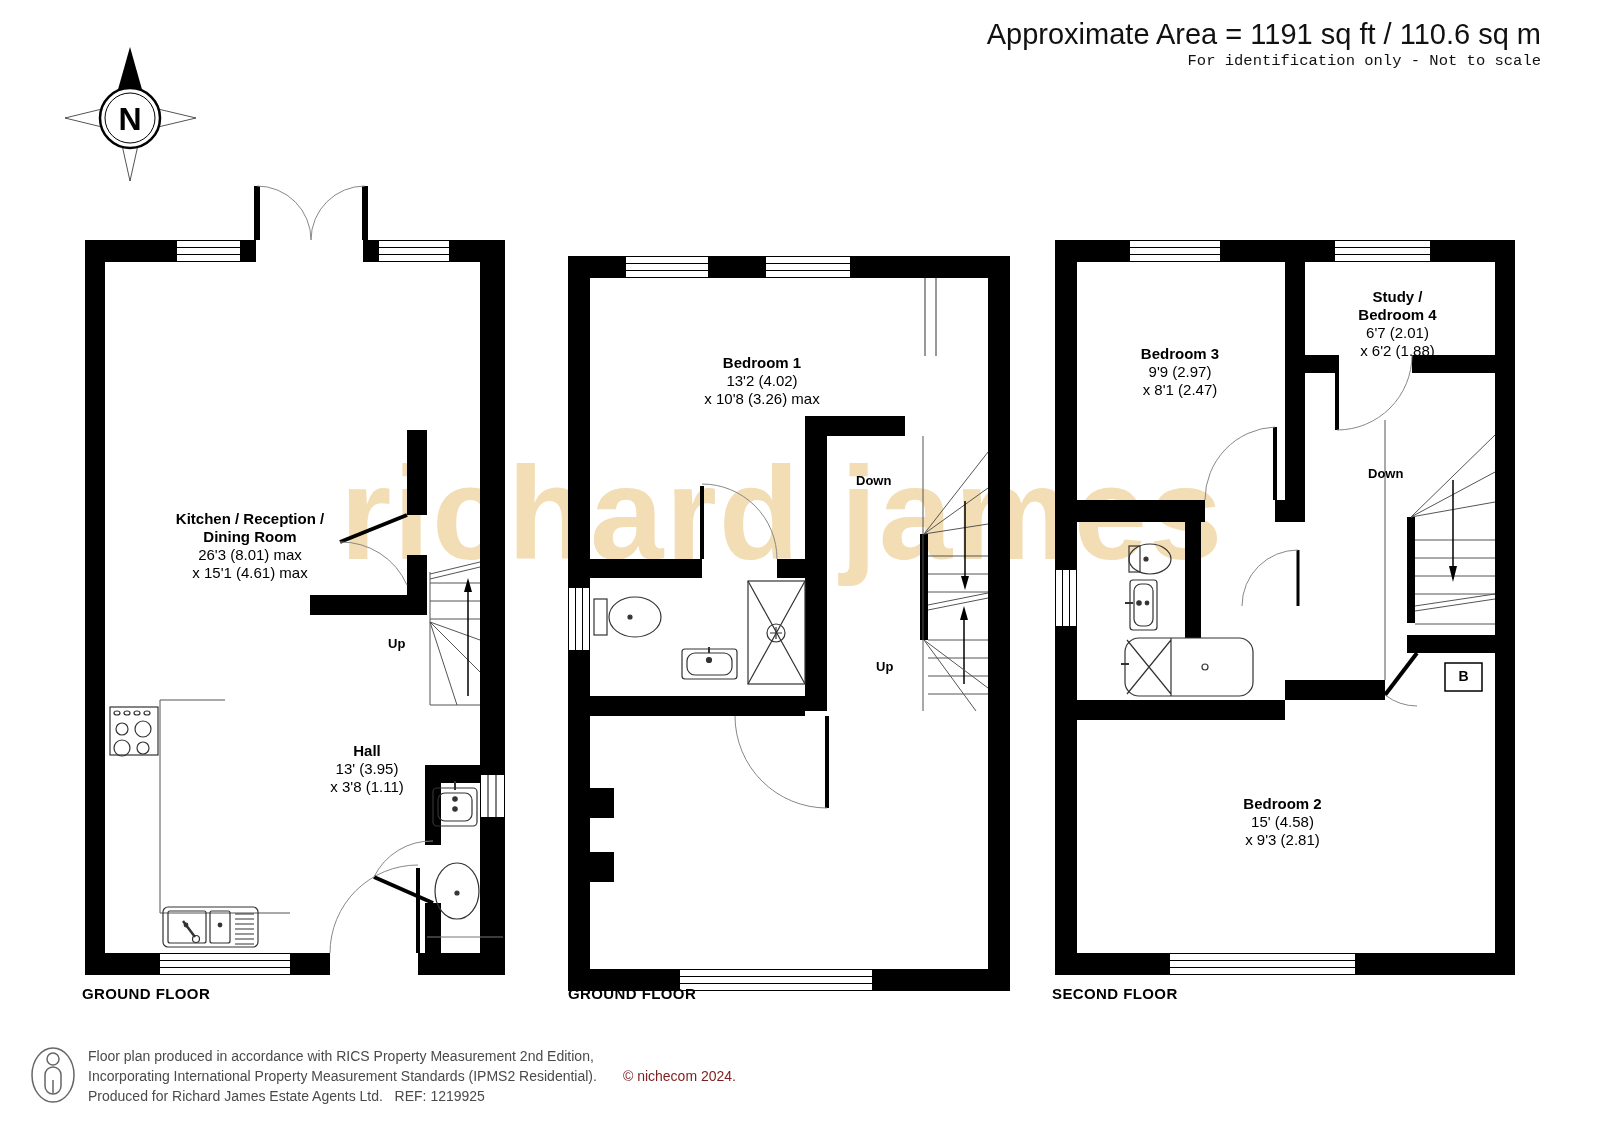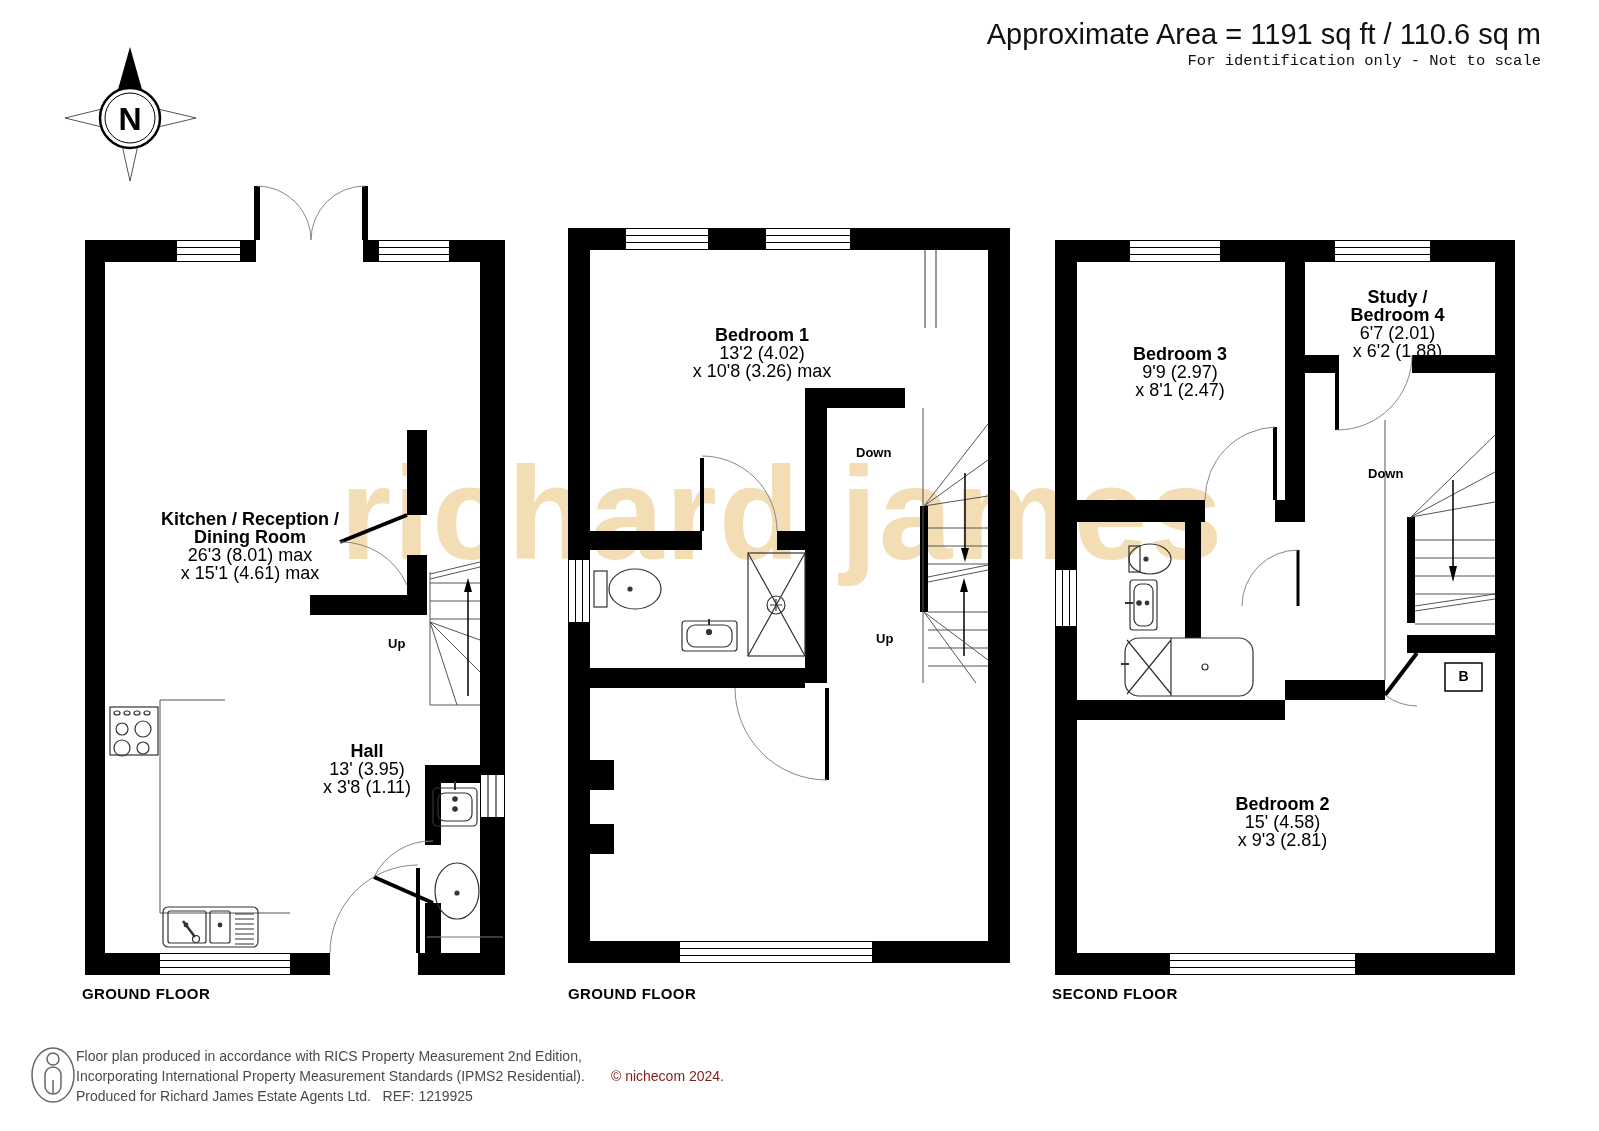--- a/index.html
+++ b/index.html
@@ -9,27 +9,27 @@
   }
   .hdr-area{position:absolute;right:58px;top:18px;font-size:29px;color:#111;}
   .hdr-disc{position:absolute;right:58px;top:52px;font-size:15.5px;color:#111;font-family:Liberation Mono, monospace;}
   .watermark{
     position:absolute;left:340px;top:438px;width:870px;text-align:center;
     font-size:132px;font-weight:bold;color:#f2ddb4;letter-spacing:2px;z-index:1;
     white-space:nowrap;
   }
   .plan{position:absolute;z-index:2;}
   .plan svg{position:absolute;left:0;top:0;}
-  .room-label{position:absolute;text-align:center;font-size:18px;line-height:18px;z-index:3;}
+  .room-label{position:absolute;text-align:center;font-size:15px;line-height:18px;z-index:3;}
   .room-name{font-weight:bold;}
   .stair-label{position:absolute;font-size:13px;font-weight:bold;z-index:3;}
   .boiler-label{position:absolute;font-size:14px;font-weight:bold;text-align:center;z-index:4;}
   .floor-title{position:absolute;font-weight:bold;font-size:15px;letter-spacing:.4px;z-index:3;}
   .footer{position:absolute;left:30px;top:1046px;display:flex;align-items:flex-start;z-index:3;}
-  .footer-text{font-size:14px;line-height:20px;color:#4a4a4a;}
+  .footer-text{margin-left:12px;font-size:14px;line-height:20px;color:#4a4a4a;}
   .footer-line{white-space:pre;}
   .copyright{margin-left:26px;color:#7f1d1d;}
   .wall{fill:#000;stroke:none;}
   .thin{stroke:#555;stroke-width:1;fill:none;}
   .fix{stroke:#333;stroke-width:1.2;fill:none;}
   .door{stroke:#888;stroke-width:1;fill:none;}
   .leaf{stroke:#000;stroke-width:4;}
   .winline{stroke:#000;stroke-width:1;fill:none;}
 </style>
 </head>
@@ -143,21 +143,21 @@
     <div>x 15'1 (4.61) max</div>
   </div>
   <div class="room-label" style="left:222px;top:562px;width:120px">
     <div class="room-name">Hall</div>
     <div>13' (3.95)</div>
     <div>x 3'8 (1.11)</div>
   </div>
   <div class="stair-label" style="left:303px;top:456px">Up</div>
 </div>
 
-<div class="plan" style="left:568px;top:228px;width:442px;height:855px">
+<div class="plan" style="left:568px;top:256px;width:442px;height:855px">
   <svg width="442" height="735" viewBox="0 0 442 735">
     <g class="wall">
       <rect x="0" y="0" width="22" height="735"></rect>
       <rect x="0" y="0" width="58" height="22"></rect>
       <rect x="140" y="0" width="58" height="22"></rect>
       <rect x="282" y="0" width="160" height="22"></rect>
       <rect x="420" y="0" width="22" height="735"></rect>
       <rect x="0" y="713" width="442" height="22"></rect>
       <rect x="22" y="532" width="24" height="30"></rect>
       <rect x="22" y="596" width="24" height="30"></rect>

